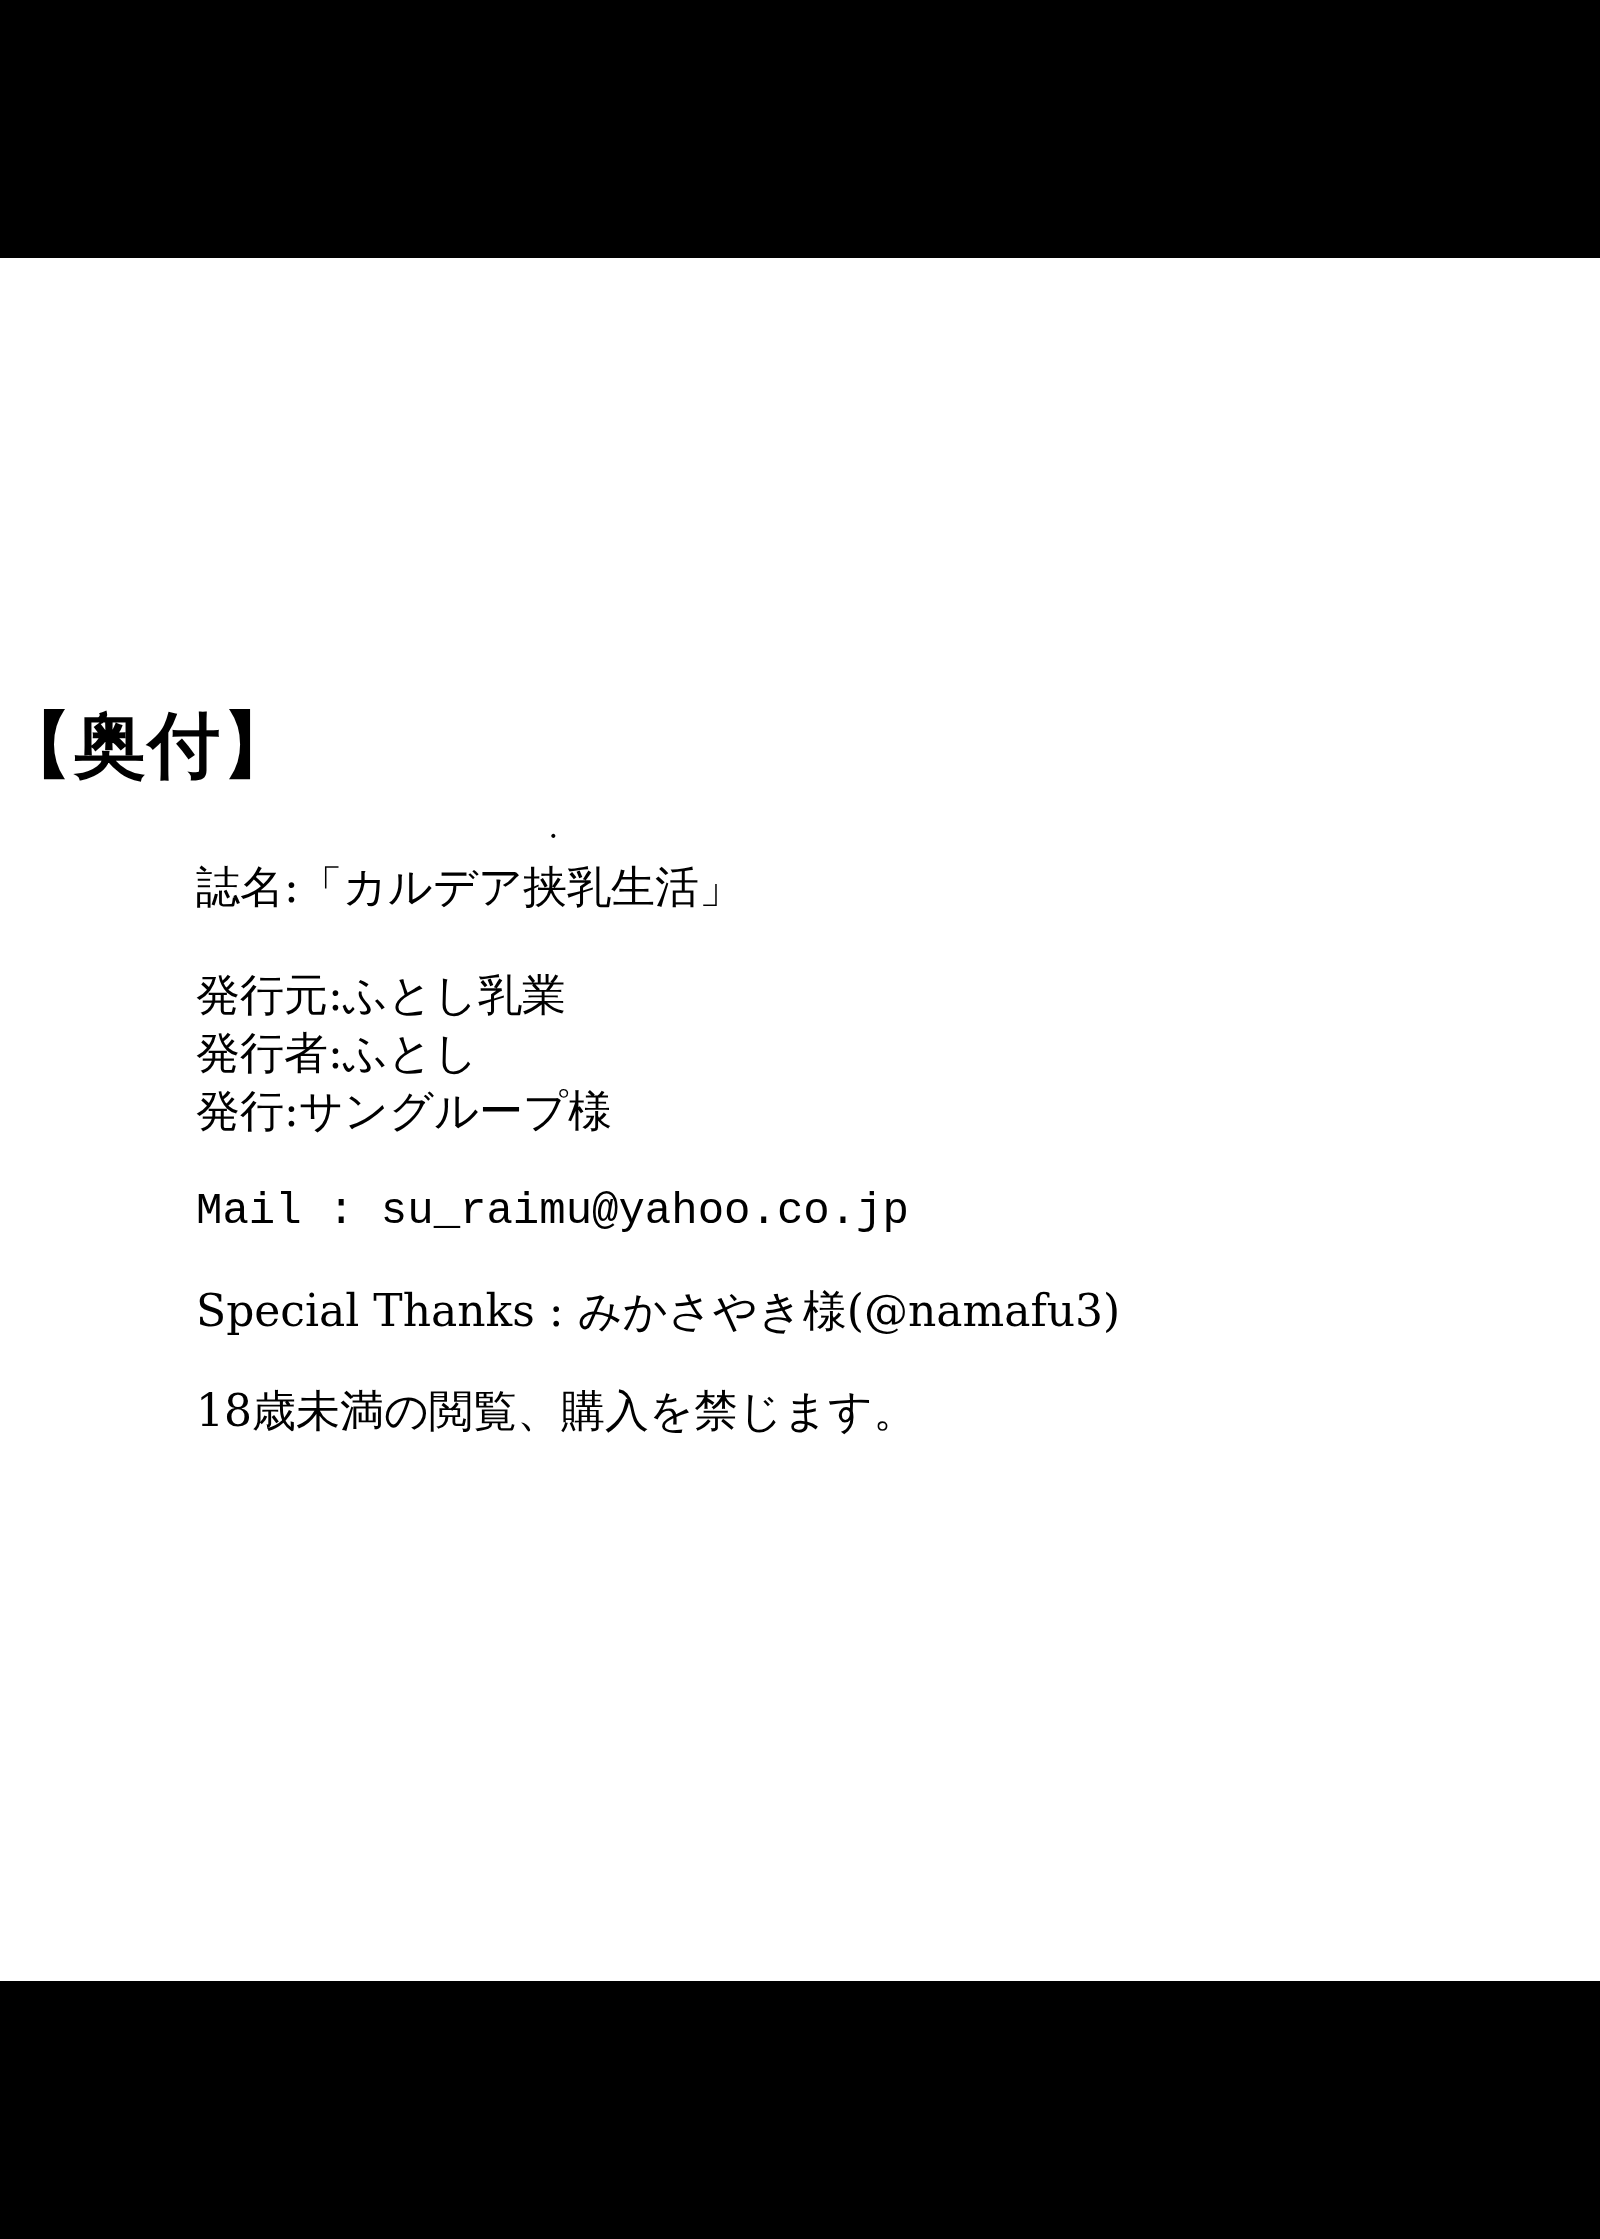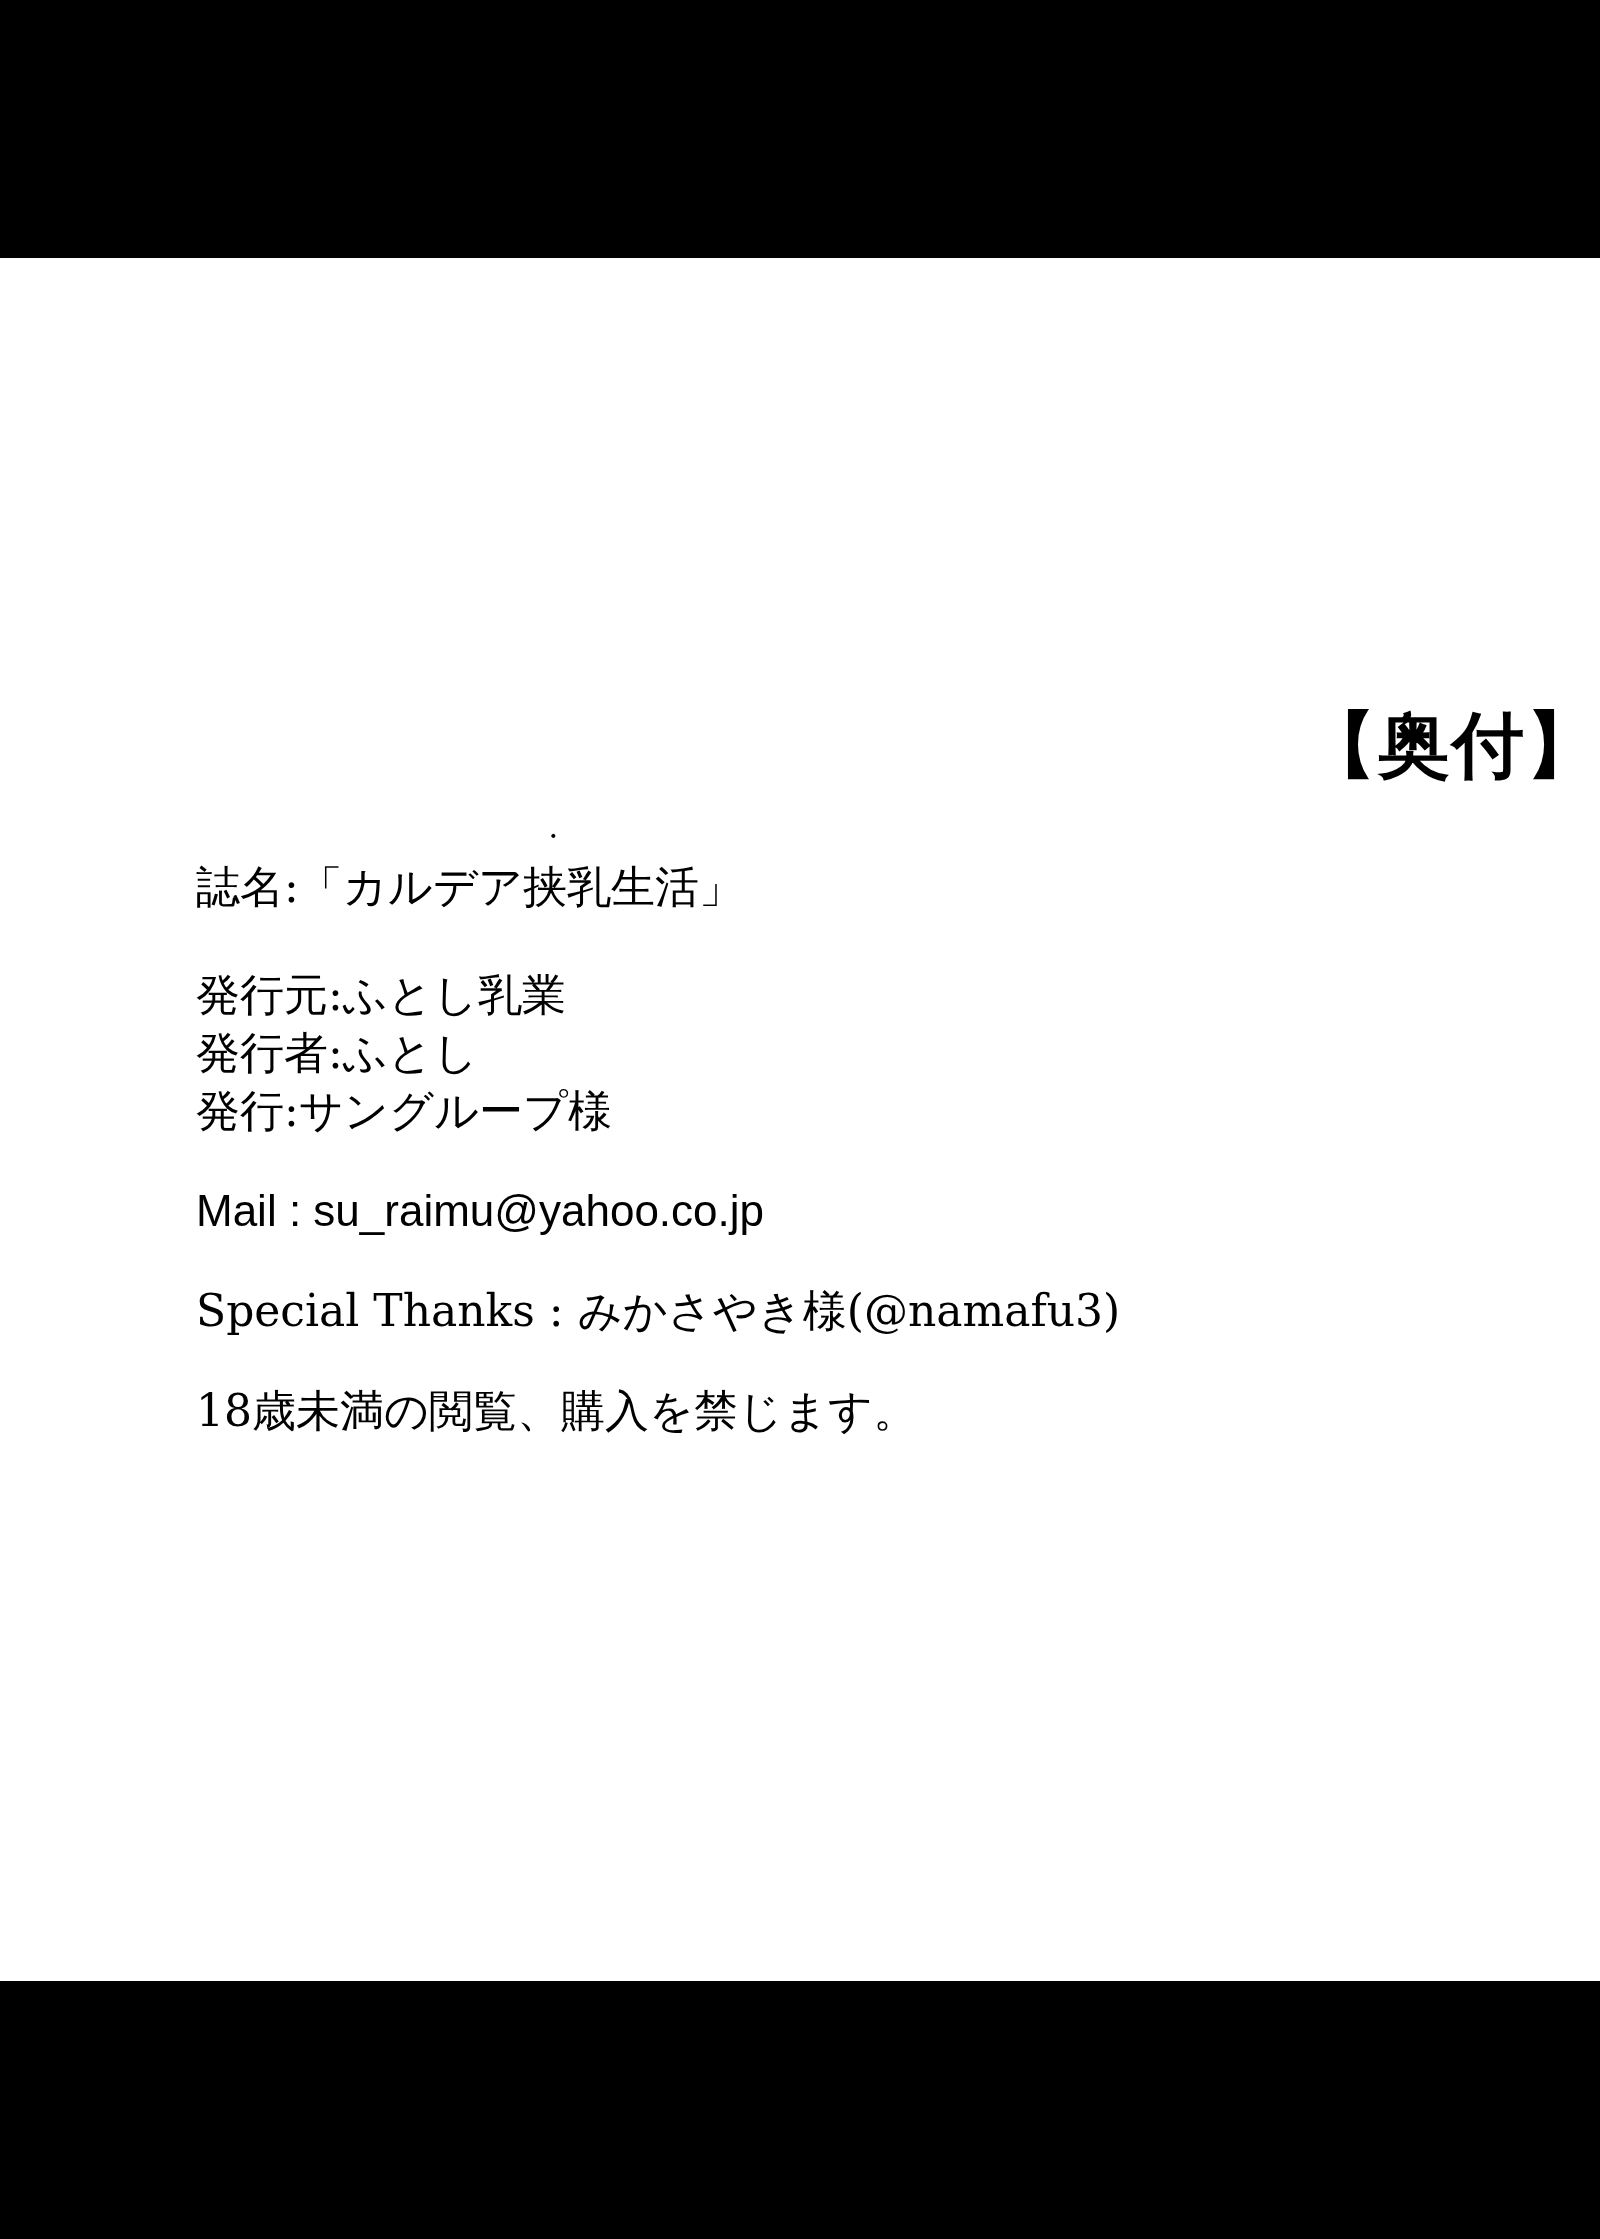--- a/index.html
+++ b/index.html
@@ -28,21 +28,21 @@
     top: 0;
     width: 1600px;
     height: 1723px;
     color: #000000;
   }
   .title {
     position: absolute;
     top: 440px;
     left: 0;
     width: 1600px;
-    text-align: right;
+    text-align: left;
     font-size: 72px;
     font-weight: bold;
     letter-spacing: 2px;
     font-family: "DejaVu Serif", serif;
   }
   .dot {
     position: absolute;
     top: 566px;
     left: 540px;
     font-size: 26px;
@@ -56,21 +56,21 @@
     width: 1300px;
   }
   .line {
     font-size: 44px;
     line-height: 1.32;
     white-space: nowrap;
     font-family: "DejaVu Serif", serif;
     margin-left: 36px;
   }
   .line.latin {
-    font-family: Liberation Sans, sans-serif;
+    font-family: Liberation Mono, monospace;
     font-size: 44px;
   }
   .gap-md { height: 42px; }
   .gap-lg { height: 50px; }
 
   .logo-wrap {
     position: absolute;
     left: 718px;
     top: 1000px;
     width: 740px;

